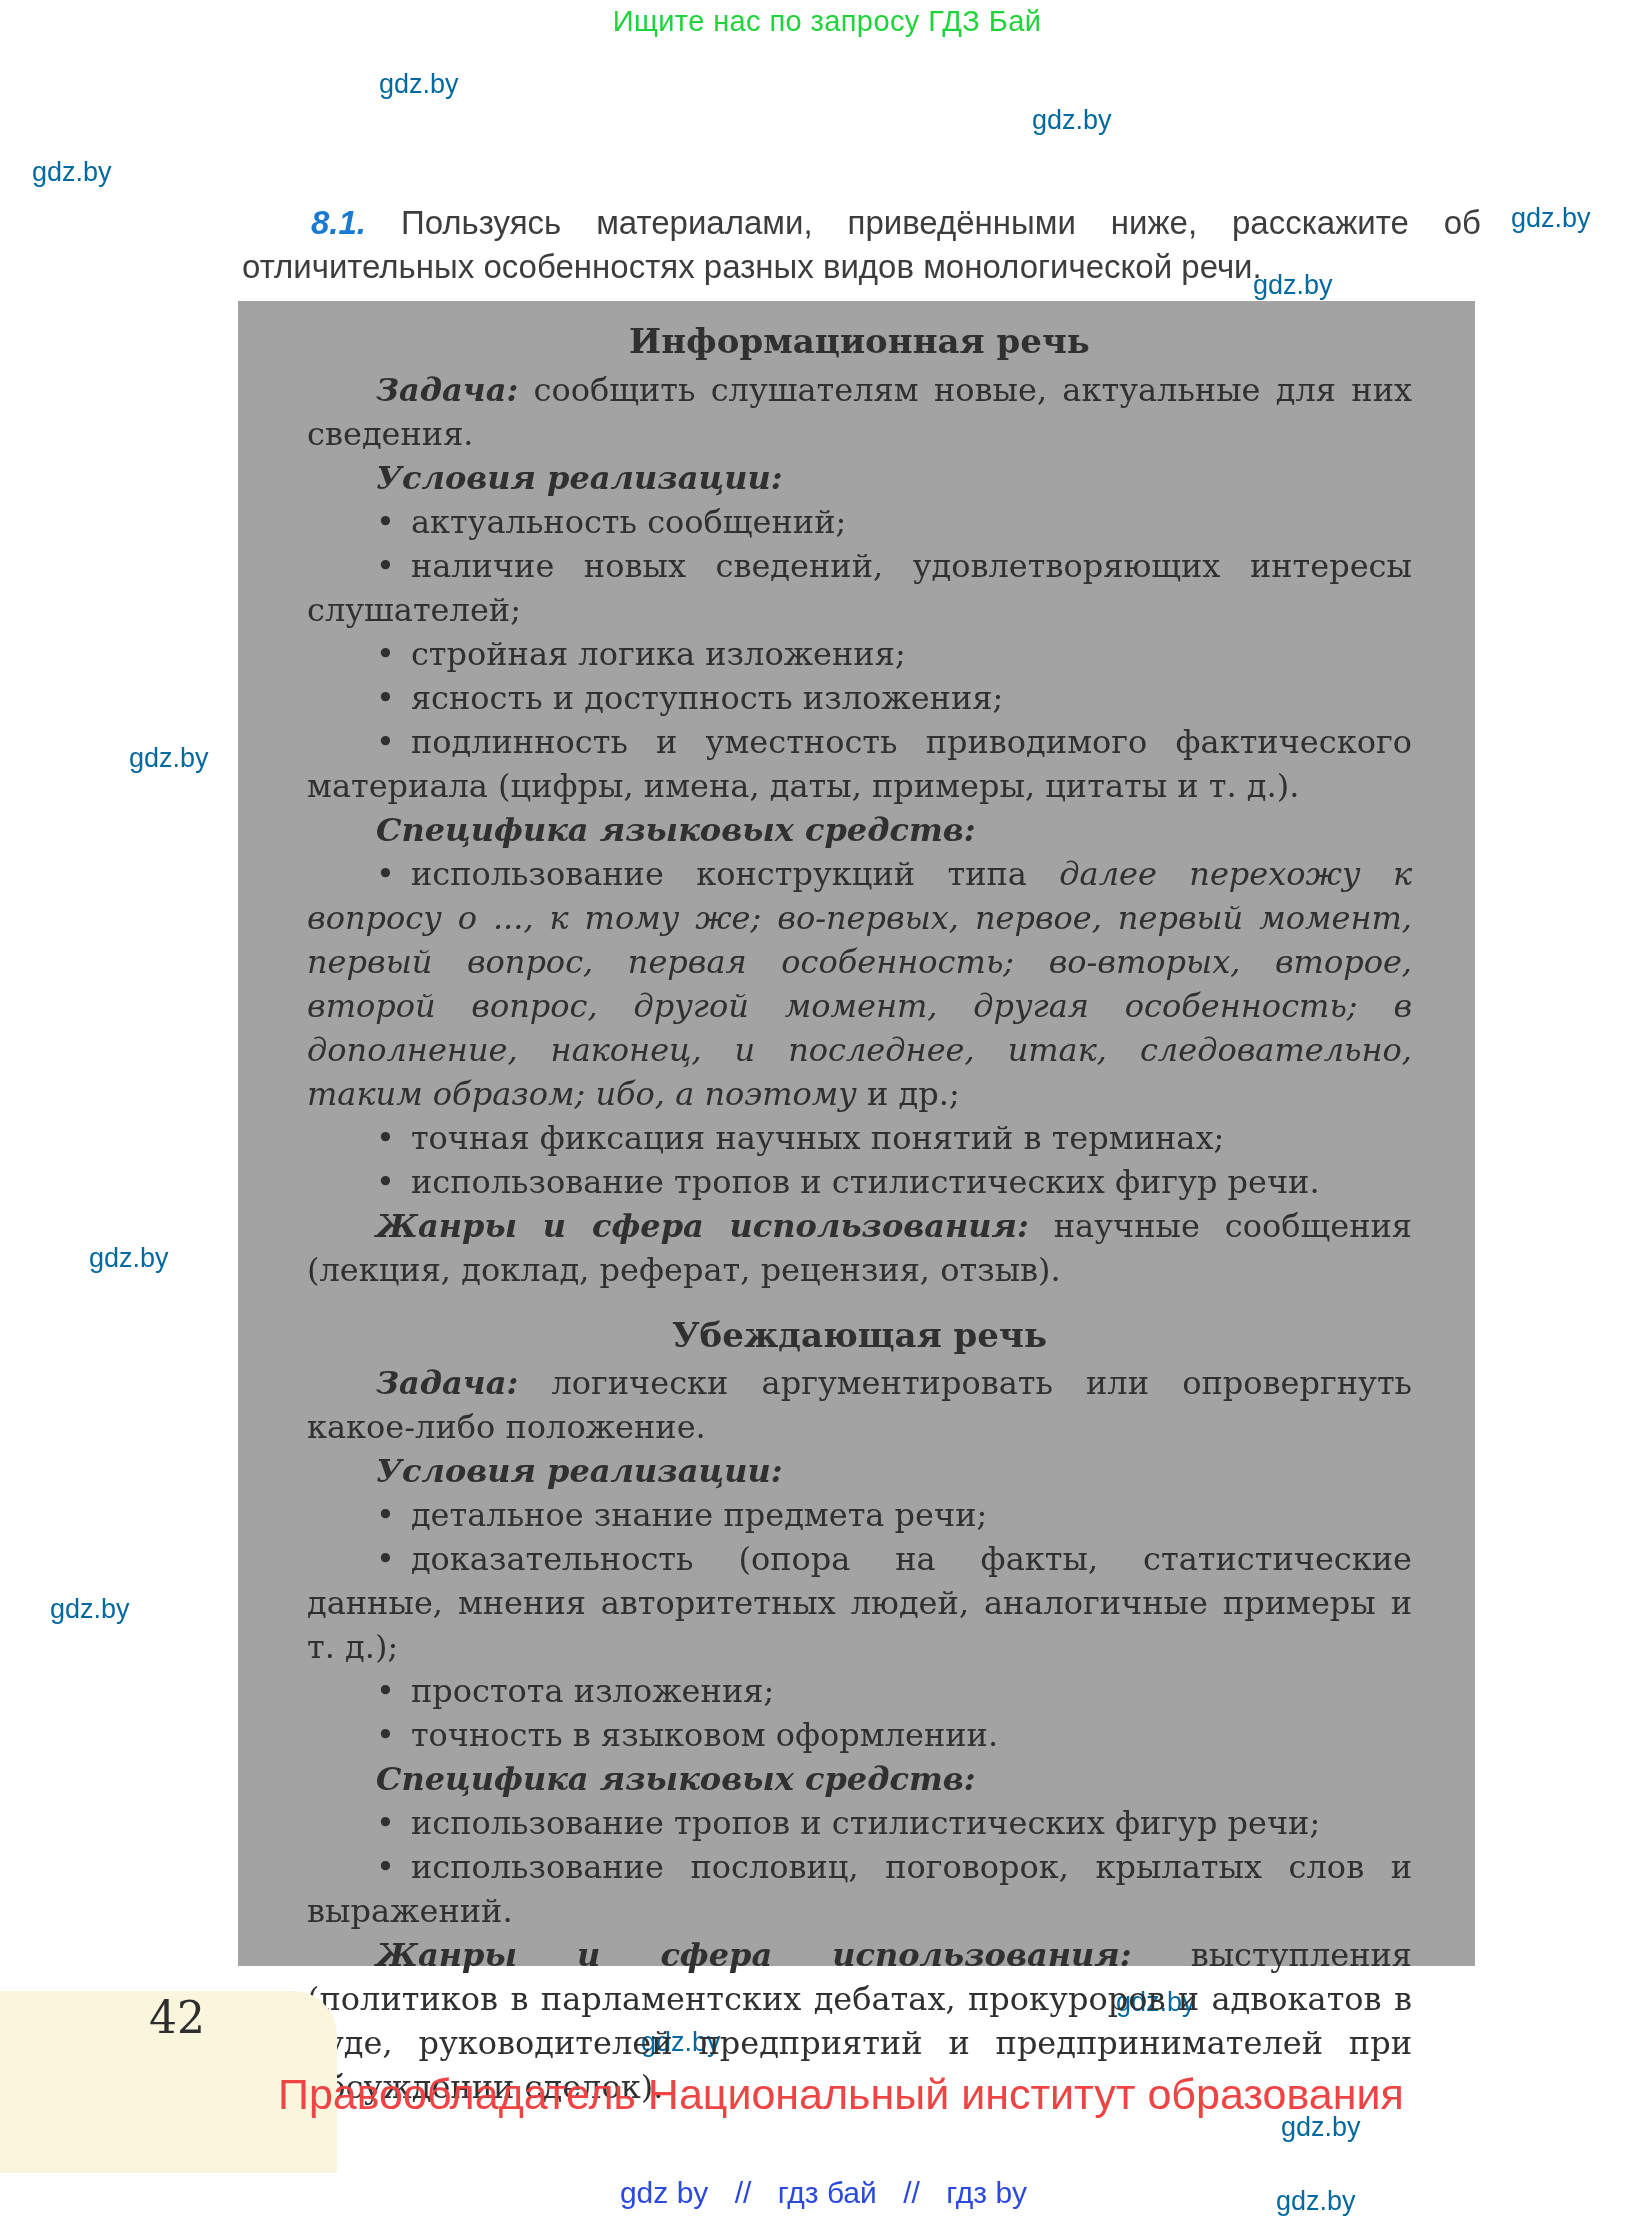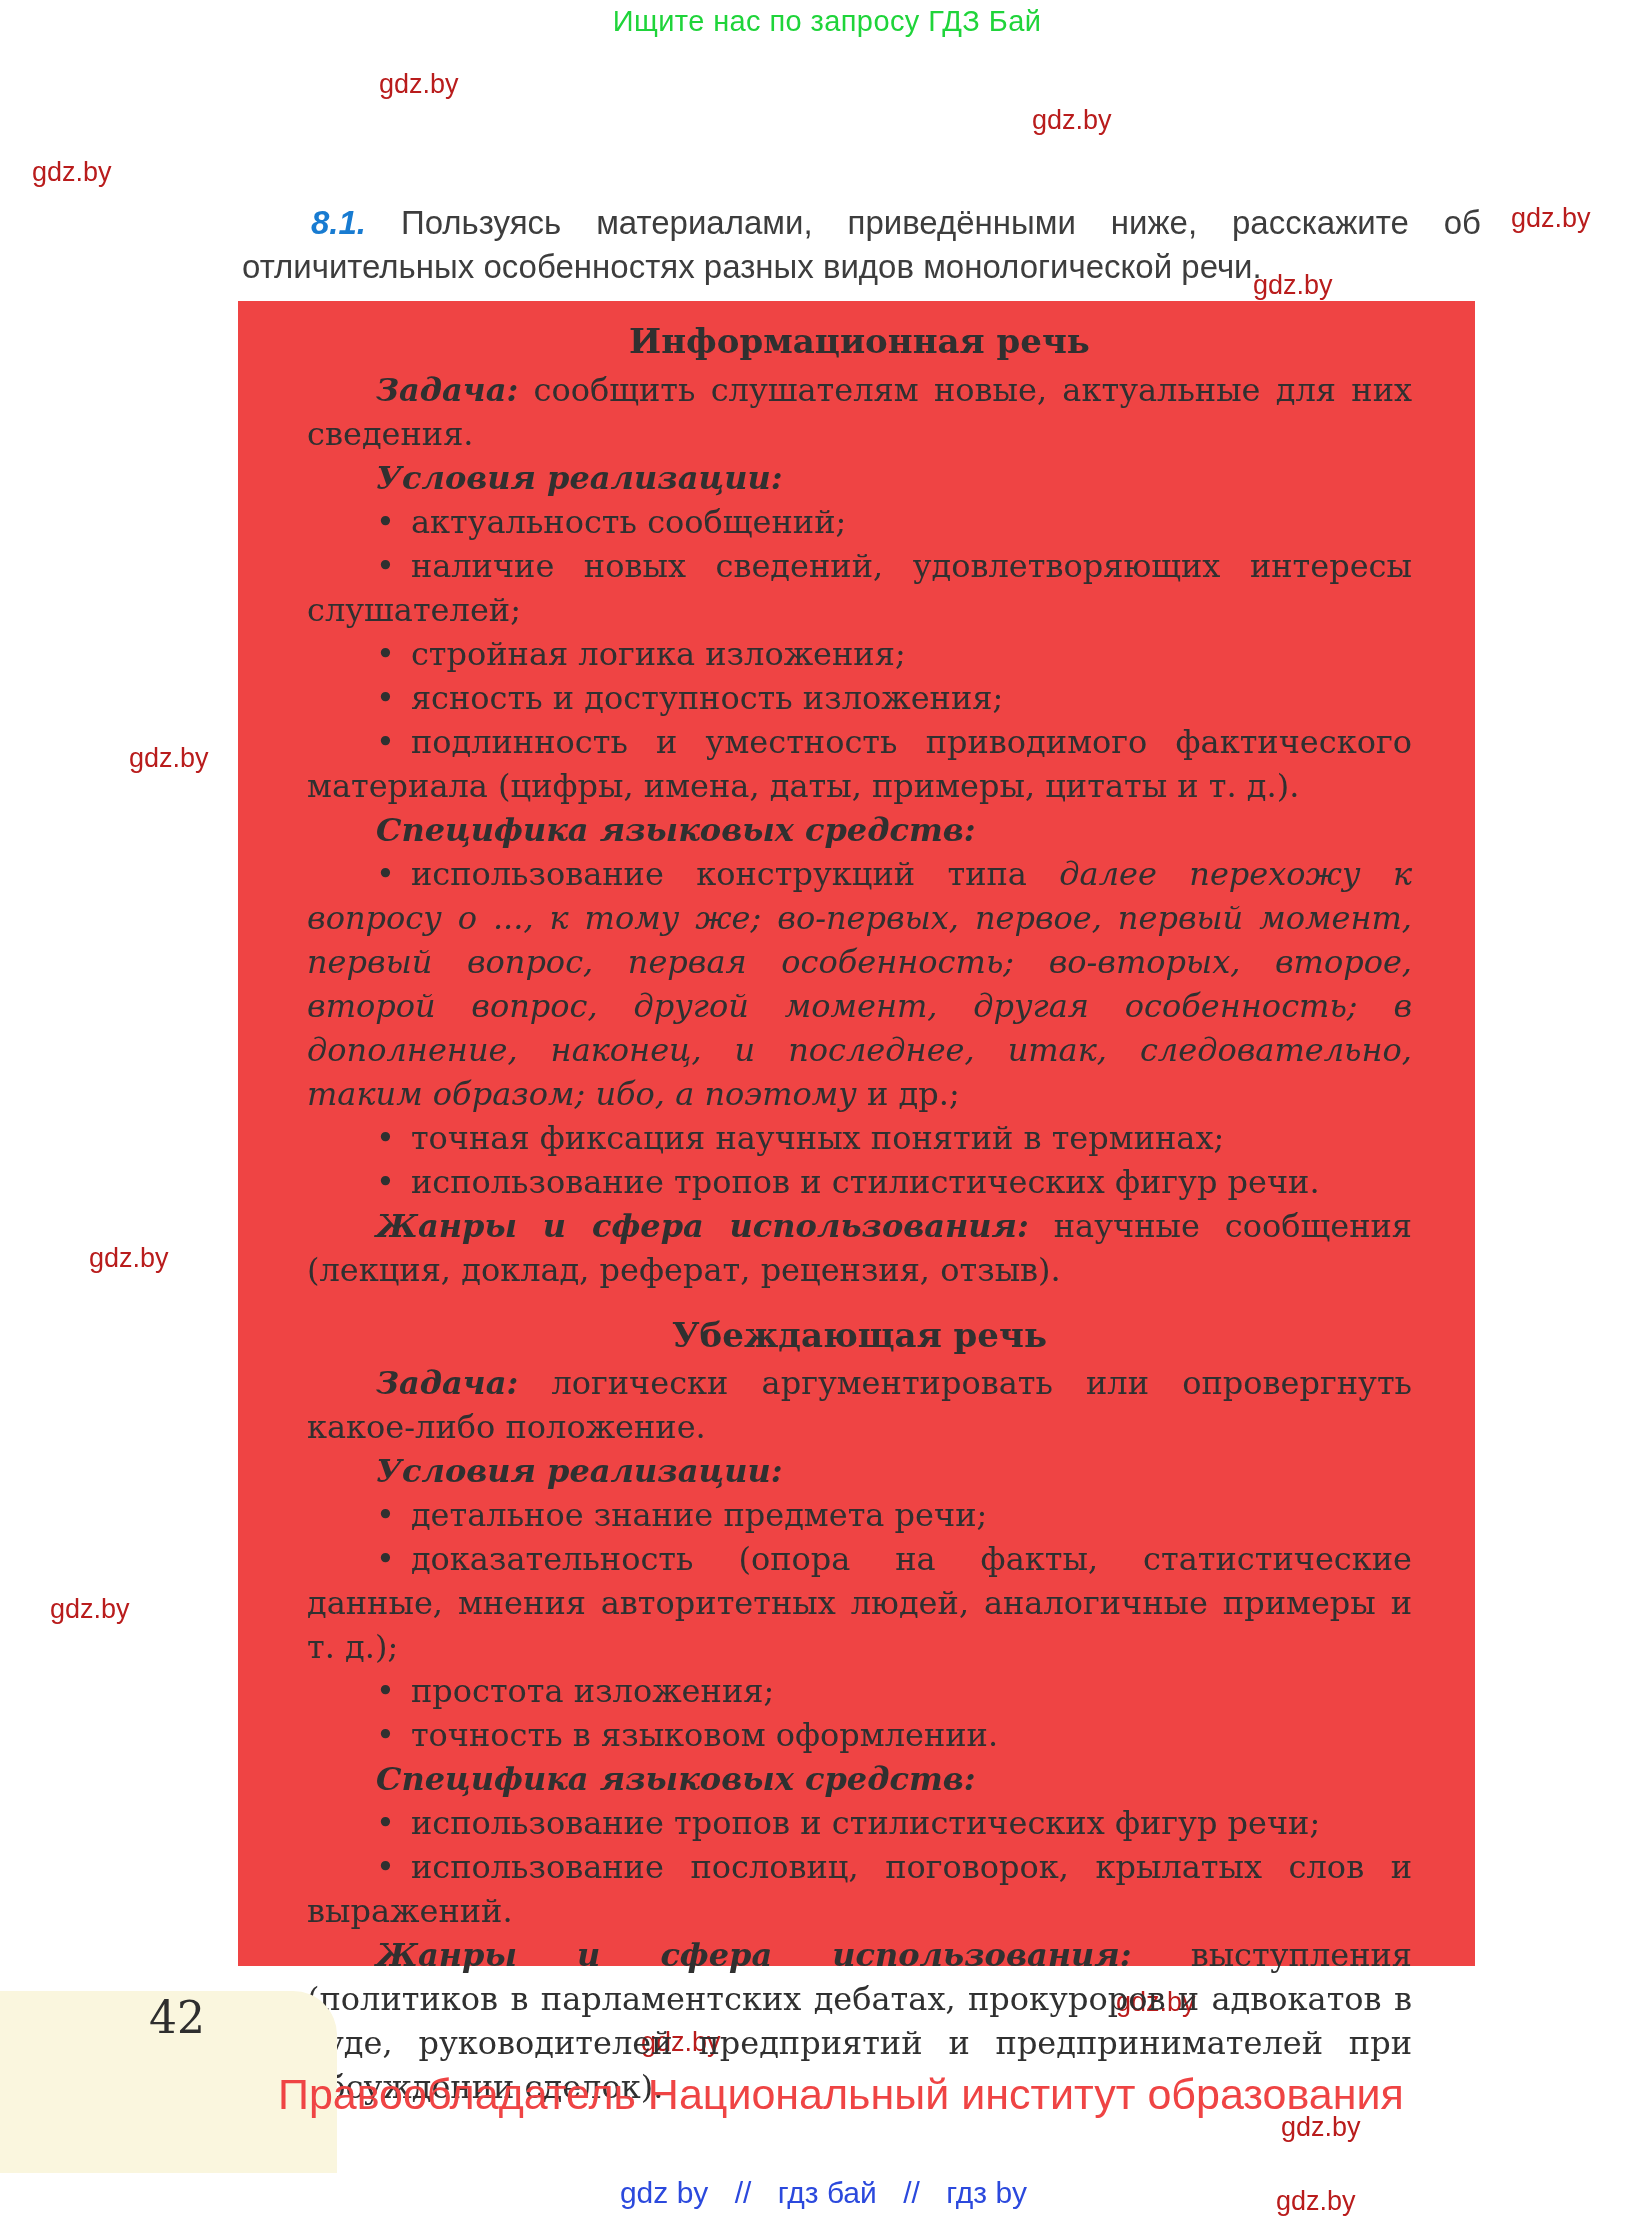--- a/index.html
+++ b/index.html
@@ -1,26 +1,26 @@
 <!DOCTYPE html>
 <html style="font-size:13px"><head>
 <meta charset="utf-8">
 <style>
   html,body{margin:0;padding:0;}
   body{width:1647px;height:2216px;position:relative;background:#ffffff;overflow:hidden;
        font-family:"Liberation Sans", sans-serif;}
   .topline{position:absolute;top:4.8px;left:0;right:0;text-align:center;
            font-size:29px;color:#1fd43a;letter-spacing:0.4px;padding-left:7px;}
-  .wm{position:absolute;font-size:27px;color:#b91c1c;white-space:nowrap;}
+  .wm{position:absolute;font-size:27px;color:#0369a1;white-space:nowrap;}
   .exercise{position:absolute;left:242px;top:201px;width:1239px;
             font-size:33px;line-height:44px;color:#3d3d3d;text-align:justify;
             text-indent:69px;}
   .exnum{color:#187bd1;font-weight:bold;font-style:italic;}
   .creambox{position:absolute;left:238px;top:301px;width:1237px;height:1665px;
-            background:#ef4444;box-sizing:border-box;padding:13px 63px 0 69px;
+            background:#a3a3a3;box-sizing:border-box;padding:13px 63px 0 69px;
             font-family:"DejaVu Serif", serif;font-size:32px;line-height:44px;color:#303030;}
   .creambox .sec-title{text-align:center;font-weight:bold;font-size:34px;margin:4.8px 0 4.8px 0;}
   .creambox .sec + .sec{margin-top:21px;}
   .creambox p{margin:0;text-indent:69px;text-align:justify;}
   .bi{font-weight:bold;font-style:italic;}
   .it{font-style:italic;}
   .cornerbox{position:absolute;left:0;top:1991px;width:337px;height:182px;
              background:#faf6de;border-top-right-radius:44px;}
   .pagenum{position:absolute;left:149px;top:1992px;font-family:"DejaVu Serif", serif;
            font-size:44px;color:#2e2e2e;}

